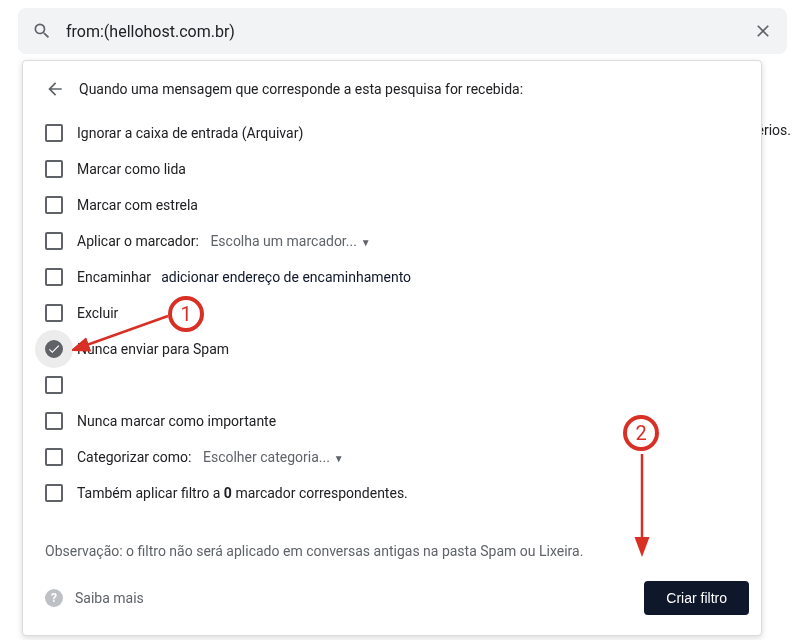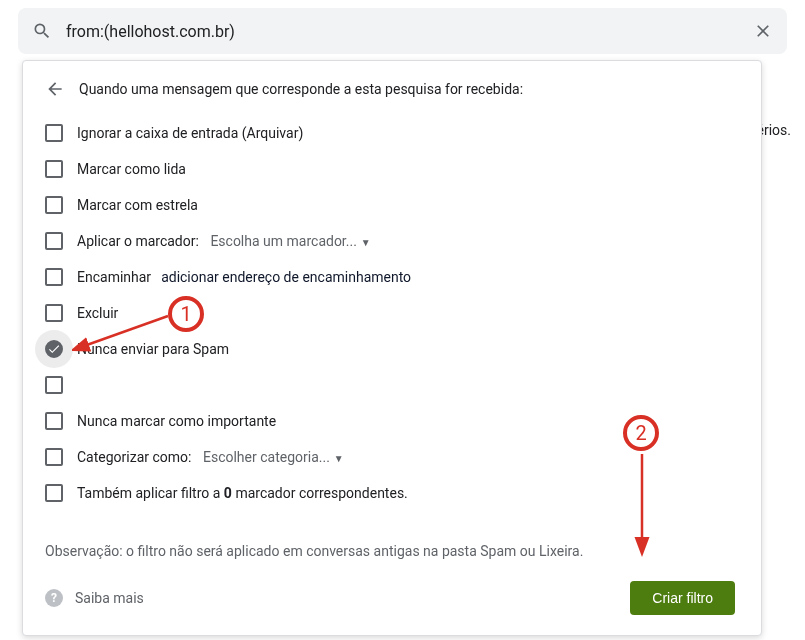--- a/index.html
+++ b/index.html
@@ -31,21 +31,21 @@
     .bg-text { position: absolute; right: 14px; top: 122px; font-size: 14px; color: #202124; }
     .panel {
       position: absolute;
       top: 60px;
       left: 22px;
       width: 740px;
       background: #fff;
       border: 1px solid #dadce0;
       border-radius: 4px;
       box-shadow: 0 2px 6px rgba(0,0,0,0.15);
-      padding: 18px 26px 20px 22px;
+      padding: 18px 12px 20px 22px;
     }
     .panel-header { display: flex; align-items: center; margin-bottom: 16px; }
     .back-icon { color: #5f6368; display: flex; cursor: pointer; margin-right: 14px; }
     .header-text { font-size: 14px; color: #202124; }
     .option-row {
       display: flex;
       align-items: center;
       min-height: 36px;
       padding: 0;
       text-align: right;
@@ -79,21 +79,21 @@
     .note-text { font-size: 14px; color: #5f6368; margin-top: 32px; }
     .panel-footer { display: flex; align-items: center; justify-content: space-between; margin-top: 22px; }
     .learn-more { display: flex; align-items: center; color: #5f6368; cursor: pointer; }
     .help-icon {
       width: 18px; height: 18px; border-radius: 50%;
       background: #bdc1c6; color: #fff;
       display: flex; align-items: center; justify-content: center;
       font-size: 12px; font-weight: bold; margin-right: 12px;
     }
     .create-btn {
-      background: #4d7c0f; color: #fff;
+      background: #0f172a; color: #fff;
       border: none; border-radius: 4px;
       padding: 9px 22px; font-size: 14px;
       cursor: pointer;
     }
     .annotation-circle {
       position: absolute;
       width: 36px; height: 36px;
       border: 4px solid #d93025;
       border-radius: 50%;
       display: flex; align-items: center; justify-content: center;

